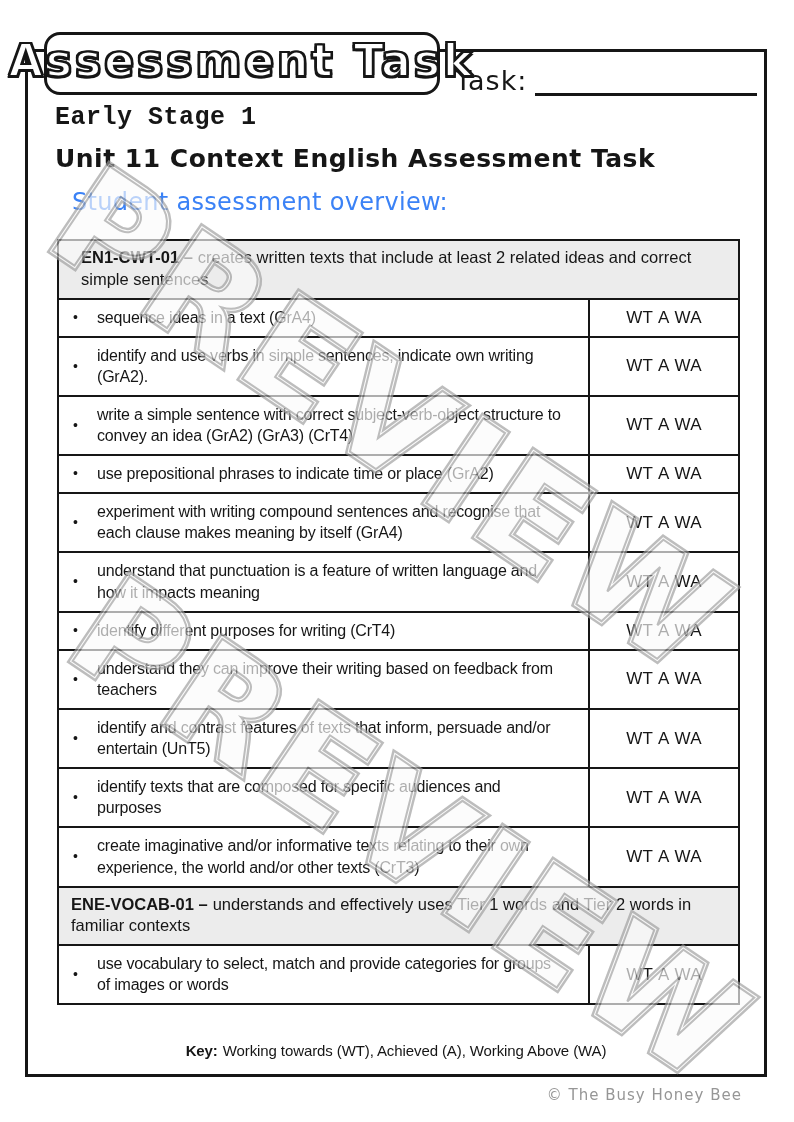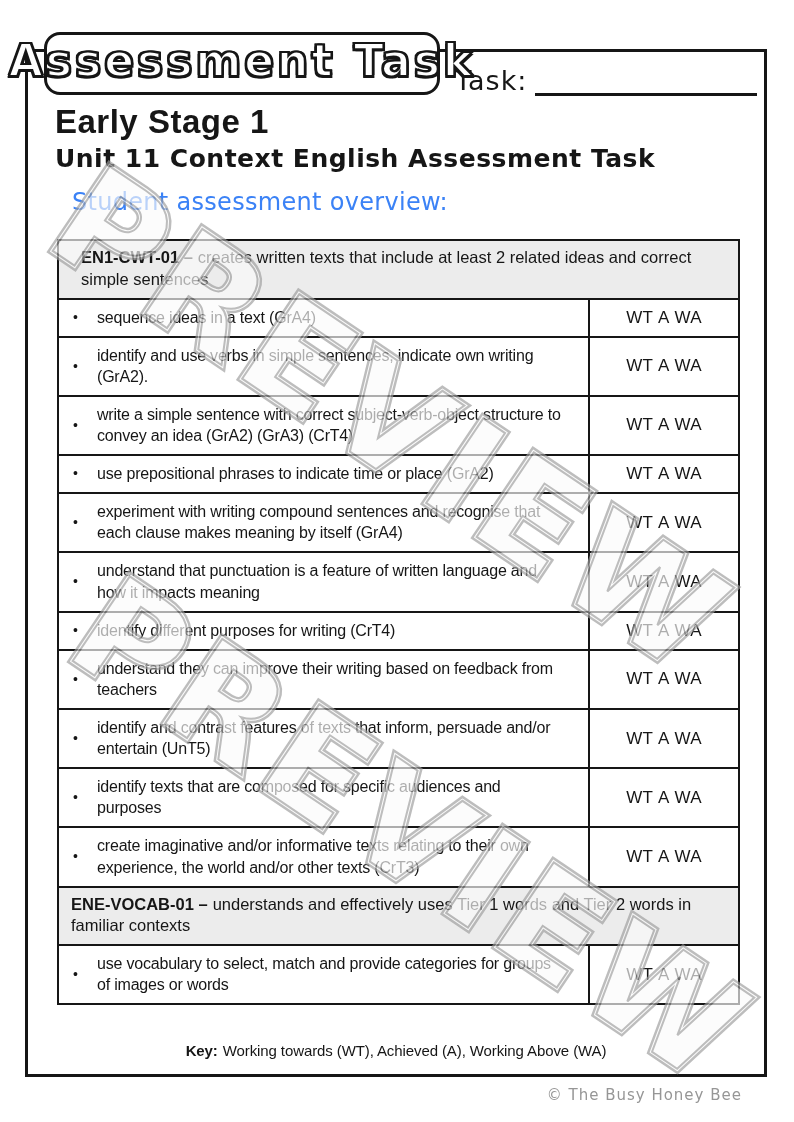--- a/index.html
+++ b/index.html
@@ -44,22 +44,22 @@
     font-size:27px; letter-spacing:1px; color:#161616;
   }
   .name-line {
     display:inline-block; width:222px; height:30px;
     border-bottom:3px solid #161616; margin-left:8px;
   }
 
   
   .h-stage {
     position:absolute; left:55px; top:103px;
-    font-family:Liberation Sans, sans-serif;
-    font-weight:700; font-size:33px; letter-spacing:0.5px;
+    font-family:Liberation Mono, monospace;
+    font-weight:700; font-size:25px; letter-spacing:0.5px;
   }
   .h-unit {
     position:absolute; left:55px; top:144px;
     font-family:"DejaVu Sans", sans-serif;
     font-weight:700; font-size:25px; letter-spacing:0.5px;
   }
   .h-overview {
     position:absolute; left:72px; top:188px;
     font-family:"DejaVu Sans", sans-serif;
     font-weight:400; font-size:24px; letter-spacing:0.3px; color:#3b82f6;

